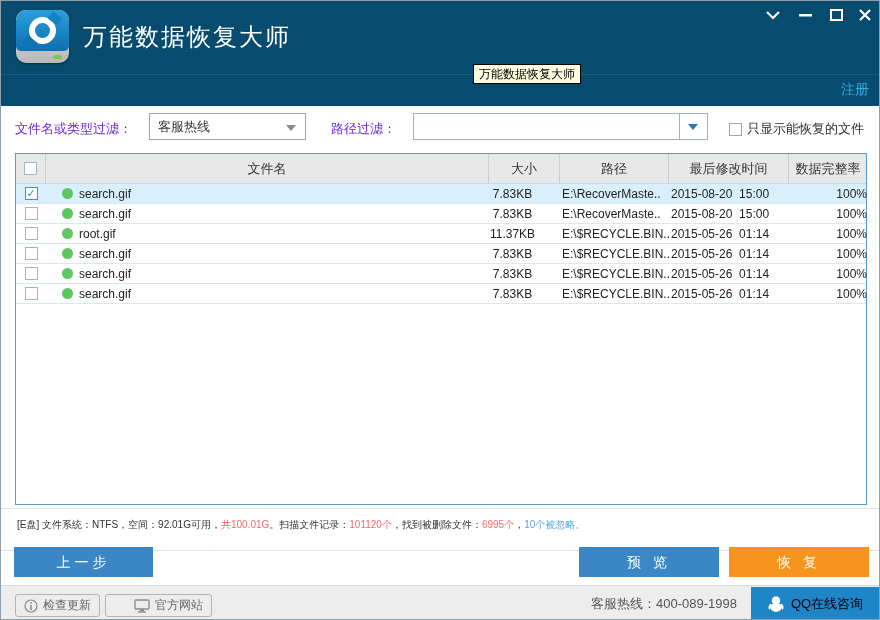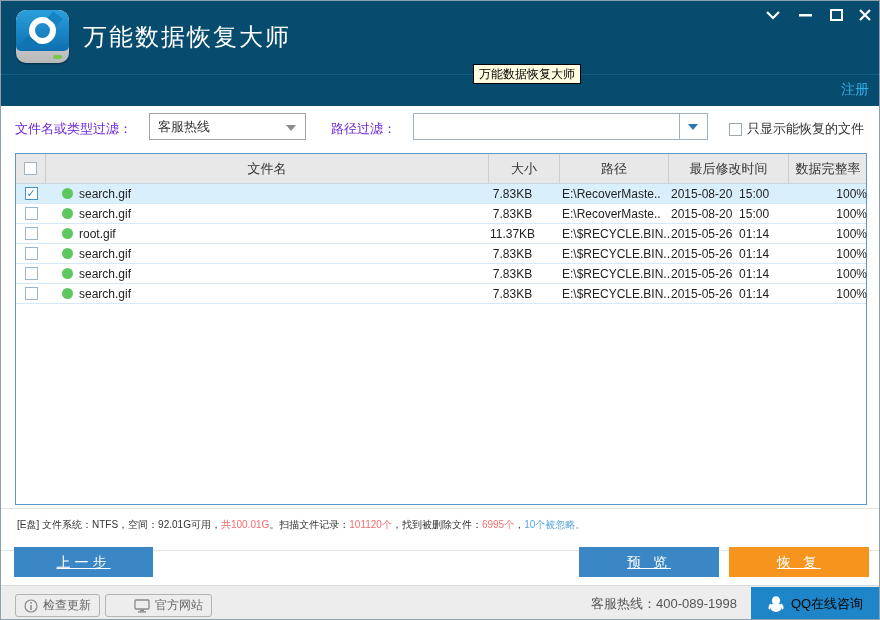--- a/index.html
+++ b/index.html
@@ -88,21 +88,21 @@
   .cb.checked { border-color:#4a90c8; }
 
   
   .statusline { position:absolute; left:0; top:507px; width:100%; height:43px;
                 border-top:1px solid #e3e3e3; border-bottom:1px solid #e3e3e3;
                 line-height:32px; padding-left:16px; font-size:10px; white-space:nowrap; }
 
   
   .action-btn { position:absolute; top:546px; height:30px; border:none; color:#fff;
                 font-size:14px; letter-spacing:4px; text-align:center; line-height:30px;
-                cursor:pointer;text-decoration:underline; }
+                cursor:pointer; }
   .btn-prev    { left:13px;  width:139px; background:#3b86c4; }
   .btn-preview { left:578px; width:140px; background:#3b86c4; }
   .btn-recover { left:728px; width:140px; background:#f7941d; }
 
   
   .footer { position:absolute; left:0; top:584px; width:100%; height:36px; background:#ededed;
             border-top:1px solid #d8d8d8; }
   .foot-btn { position:absolute; top:8px; height:23px; border:1px solid #b3b3b3; border-radius:3px;
               display:flex; align-items:center; padding:0 8px; font-size:12px; color:#666;
               cursor:pointer; background:transparent; }

